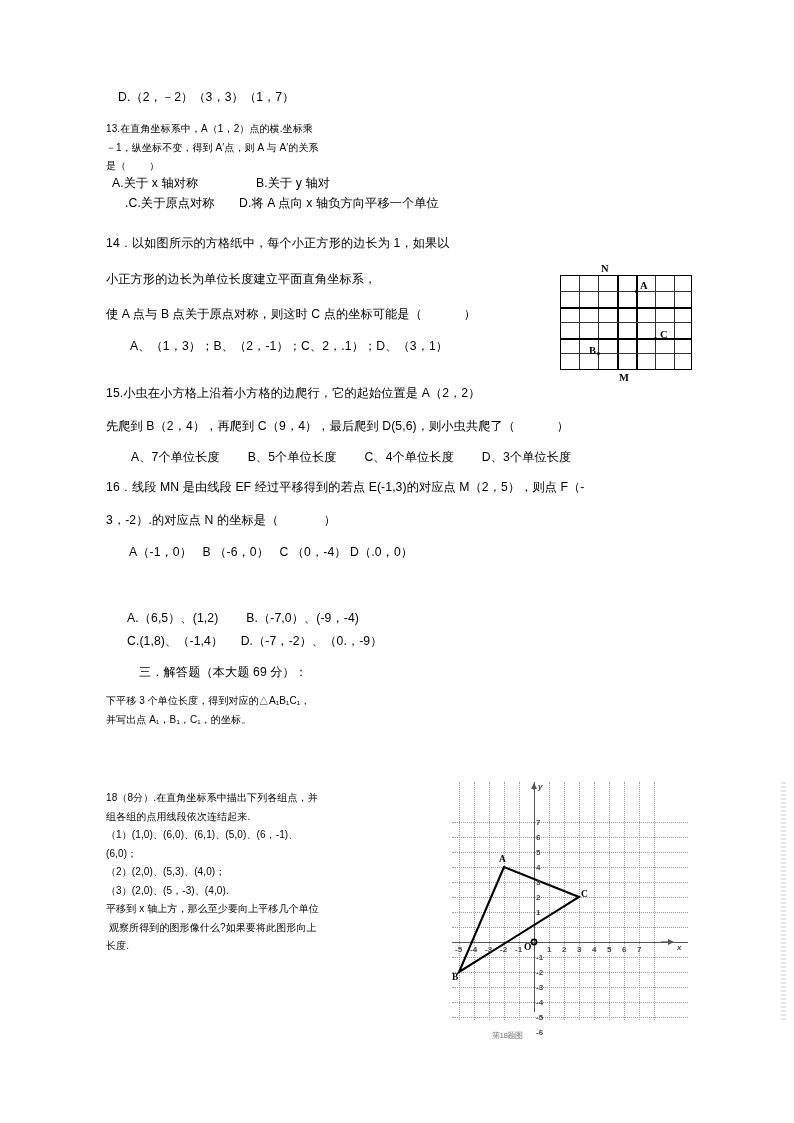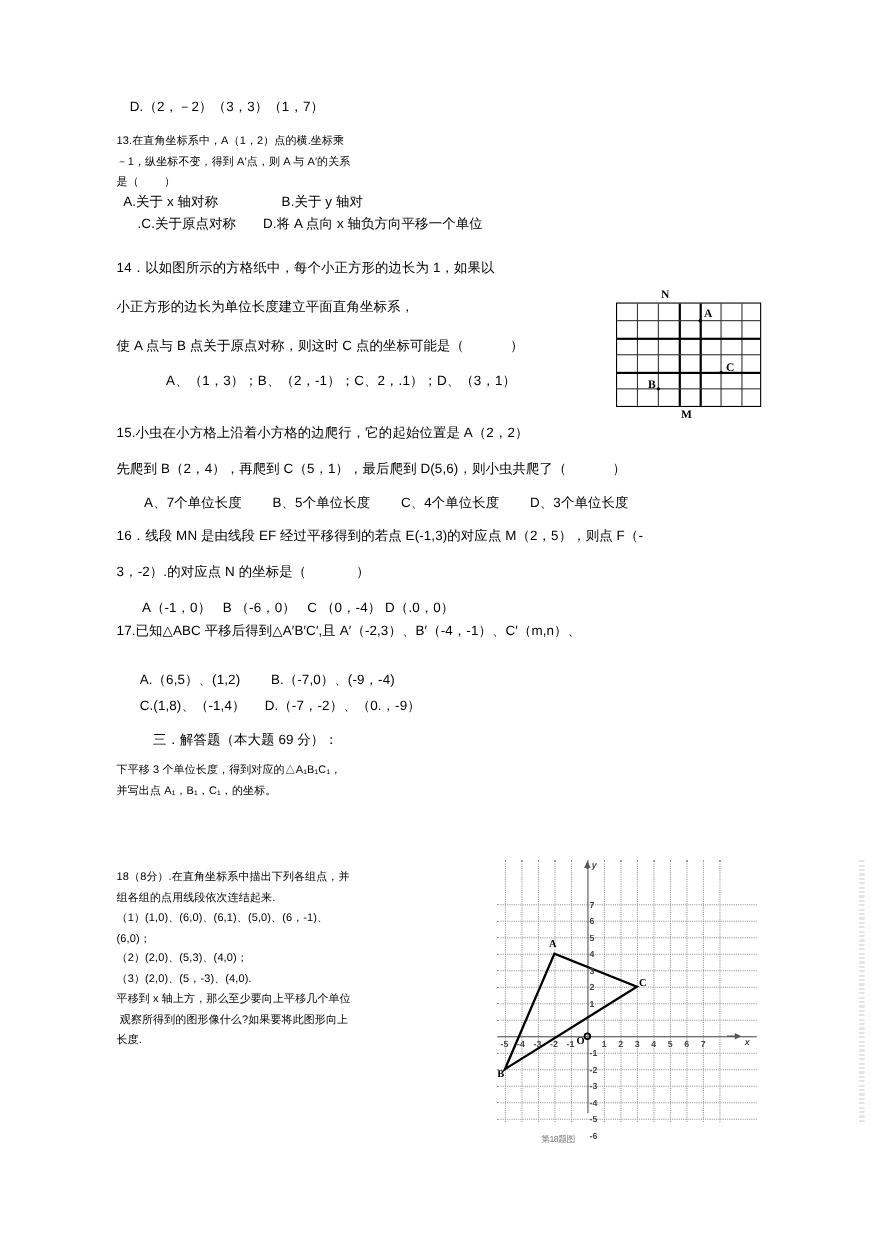--- a/index.html
+++ b/index.html
@@ -153,21 +153,21 @@
     <p>是（        ）</p>
   </div>
   <div class="txt" style="left:112px; top:176px;">A.关于 x 轴对称</div>
   <div class="txt" style="left:256px; top:176px;">B.关于 y 轴对</div>
   <div class="txt" style="left:125px; top:196px;">.C.关于原点对称</div>
   <div class="txt" style="left:239px; top:196px;">D.将 A 点向 x 轴负方向平移一个单位</div>
 
   <div class="txt" style="left:106px; top:236px;">14．以如图所示的方格纸中，每个小正方形的边长为 1，如果以</div>
   <div class="txt" style="left:106px; top:272px;">小正方形的边长为单位长度建立平面直角坐标系，</div>
   <div class="txt" style="left:106px; top:307px;">使 A 点与 B 点关于原点对称，则这时 C 点的坐标可能是（            ）</div>
-  <div class="txt" style="left:130px; top:339px;margin-left:21px;">A、（1，3）；B、（2，-1）；C、2，.1）；D、（3，1）</div>
+  <div class="txt" style="left:130px; top:339px;">A、（1，3）；B、（2，-1）；C、2，.1）；D、（3，1）</div>
 
   <div class="gridlbl" style="left:601px; top:263px;">N</div>
   <div class="gridfig">
     <div class="vline" style="left:18px;"></div>
     <div class="vline" style="left:37px;"></div>
     <div class="vline thick vthick" style="left:56px;"></div>
     <div class="vline thick vthick" style="left:75px;"></div>
     <div class="vline" style="left:94px;"></div>
     <div class="vline" style="left:113px;"></div>
 
@@ -180,28 +180,27 @@
     <div class="pt" style="left:75px; top:15px;"></div>
     <div class="pt" style="left:37px; top:77px;"></div>
     <div class="pt" style="left:94px; top:62px;"></div>
   </div>
   <div class="gridlbl" style="left:640px; top:280px;">A</div>
   <div class="gridlbl" style="left:589px; top:345px;">B</div>
   <div class="gridlbl" style="left:660px; top:329px;">C</div>
   <div class="gridlbl" style="left:619px; top:372px;">M</div>
 
   <div class="txt" style="left:106px; top:386px;">15.小虫在小方格上沿着小方格的边爬行，它的起始位置是 A（2，2）</div>
-  <div class="txt" style="left:106px; top:419px;">先爬到 B（2，4），再爬到 C（5，1），最后爬到 D(5,6)，则小虫共爬了（            ）</div>
+  <div class="txt" style="left:106px; top:419px;">先爬到 B（2，4），再爬到 C（9，4），最后爬到 D(5,6)，则小虫共爬了（            ）</div>
   <div class="txt" style="left:131px; top:450px;">A、7个单位长度        B、5个单位长度        C、4个单位长度        D、3个单位长度</div>
 
   <div class="txt" style="left:106px; top:480px;">16．线段 MN 是由线段 EF 经过平移得到的若点 E(-1,3)的对应点 M（2，5），则点 F（-</div>
   <div class="txt" style="left:106px; top:513px;">3，-2）.的对应点 N 的坐标是（             ）</div>
   <div class="txt" style="left:129px; top:545px;">A（-1，0）   B （-6，0）   C （0，-4） D（.0，0）</div>
 
-  <div class="txt" style="left:106px; top:566px;">17.已知△ABC 平移后得到△A′B′C′,且 A′（-2,3）、B′（-4，-1）、C′（m,n）、</div>
   <div class="txt" style="left:127px; top:611px;">A.（6,5）、(1,2)        B.（-7,0）、(-9，-4)</div>
   <div class="txt" style="left:127px; top:634px;">C.(1,8)、（-1,4）     D.（-7，-2）、（0.，-9）</div>
 
   <div class="txt" style="left:139px; top:665px;">三．解答题（本大题 69 分）：</div>
 
   <div class="blk tight" style="left:106px; top:692px;">
     <p>下平移 3 个单位长度，得到对应的△A₁B₁C₁，</p>
     <p>并写出点 A₁，B₁，C₁，的坐标。</p>
   </div>
 

